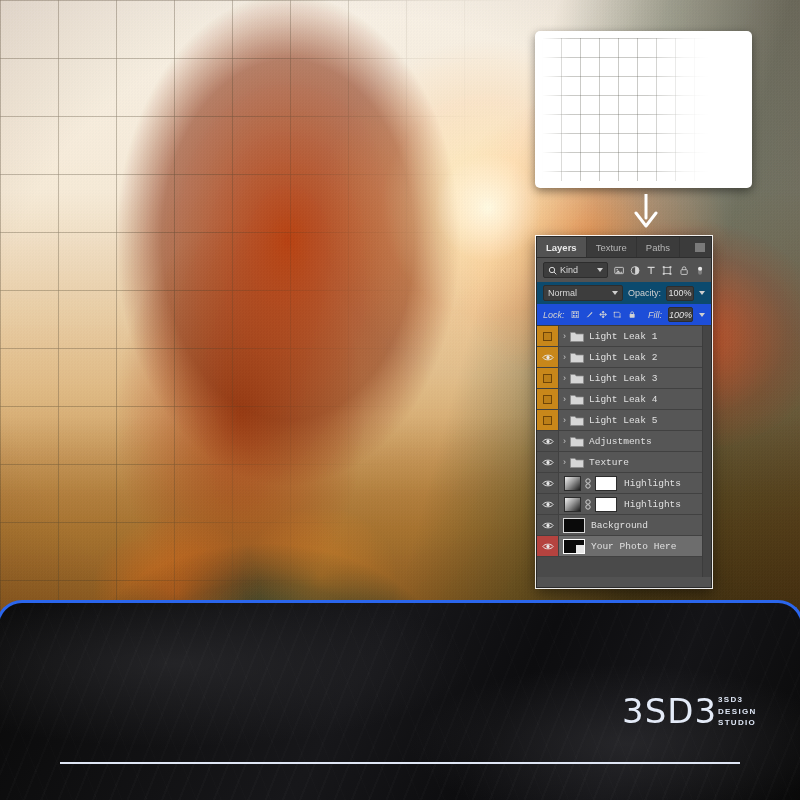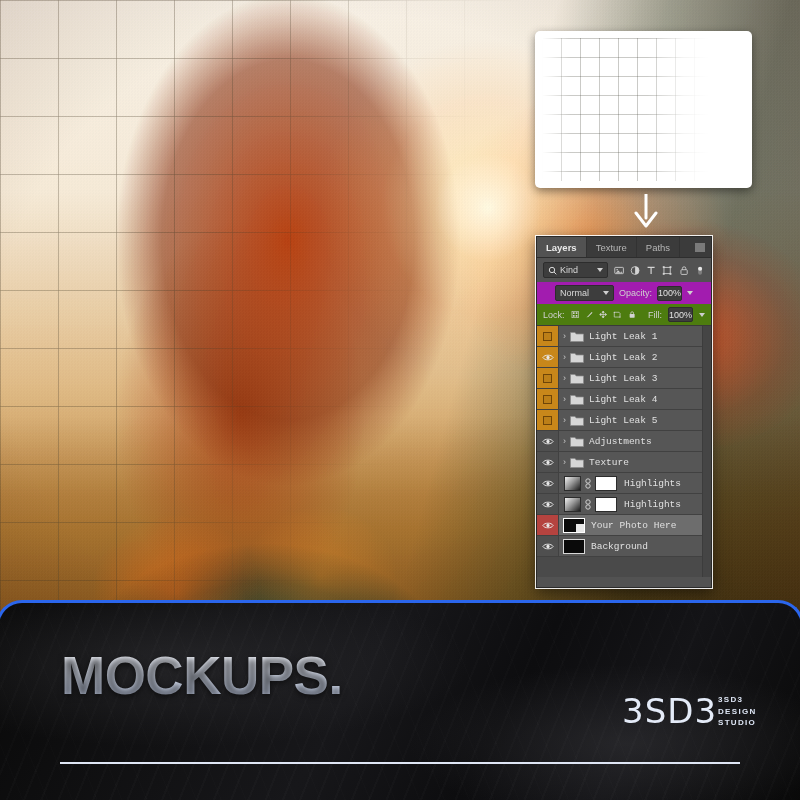--- a/index.html
+++ b/index.html
@@ -120,40 +120,41 @@
   .kind-select {
     width: 80px; height: 16px; background: #3d3d3d; border: 1px solid #2d2d2d;
     border-radius: 2px; display: flex; align-items: center; gap: 3px; padding: 0 4px;
     font-size: 9px; color: #d8d8d8;
   }
   .kind-select .cap { flex: 1; }
   .ficon { width: 13px; height: 13px; display: block; }
 
   .mode-row {
     display: flex; align-items: center; gap: 5px;
-    height: 22px; padding: 0 18px; background: #a21caf;
+    height: 22px; padding: 0 6px; background: #0c4a6e;
   }
   .blend-select {
     width: 96px; height: 16px; background: #3d3d3d; border: 1px solid #2d2d2d;
     border-radius: 2px; display: flex; align-items: center; padding: 0 4px;
     font-size: 9px; color: #d8d8d8;
   }
   .blend-select .cap { flex: 1; }
   .lbl { font-size: 9px; color: #d0d0d0; white-space: nowrap; }
   .num-field {
     width: 34px; height: 15px; background: #3d3d3d; border: 1px solid #2d2d2d;
     border-radius: 2px; display: flex; align-items: center; justify-content: center;
     font-size: 9px; color: #e2e2e2;
   }
   .caret { width: 0; height: 0; border-left: 3px solid transparent; border-right: 3px solid transparent; border-top: 4px solid #cfcfcf; }
 
   .lock-row {
     display: flex; align-items: center; gap: 6px;
-    height: 22px; padding: 0 6px; background: #4d7c0f;
+    height: 22px; padding: 0 6px; background: #1d4ed8;
     border-bottom: 1px solid #3a3a3a;
+    font-style: italic;
   }
   .lock-row .spacer { flex: 1; }
 
   .layers-list { position: relative; background: #4a4a4a; height: 251px; }
   .layer-row {
     display: flex; align-items: center; height: 21px;
     border-bottom: 1px solid #414141;
     background: #565656;
   }
   .layer-row.selected { background: #6d6d6d; }
@@ -459,48 +460,47 @@
             </svg>
           </span>
           <span class="thumb-grad"></span>
           <svg class="link-ic" viewBox="0 0 8 11">
             <circle cx="4" cy="3" r="2.2" fill="none" stroke="#cfcfcf" stroke-width="1"></circle>
             <circle cx="4" cy="8" r="2.2" fill="none" stroke="#cfcfcf" stroke-width="1"></circle>
           </svg>
           <span class="thumb-white"></span>
           <span class="layer-name">Highlights</span>
         </div>
+        <div class="layer-row">
+          <span class="eye-cell">
+            <svg class="eye-svg" viewBox="0 0 14 10">
+              <path d="M1 5 C3 1.4 11 1.4 13 5 C11 8.6 3 8.6 1 5 Z" fill="none" stroke="#e8e8e8" stroke-width="1.1"></path>
+              <circle cx="7" cy="5" r="1.9" fill="#e8e8e8"></circle>
+            </svg>
+          </span>
+          <span class="thumb-black"></span>
+          <span class="layer-name">Background</span>
+        </div>
         <div class="layer-row selected">
           <span class="eye-cell red">
             <svg class="eye-svg" viewBox="0 0 14 10">
               <path d="M1 5 C3 1.4 11 1.4 13 5 C11 8.6 3 8.6 1 5 Z" fill="none" stroke="#e8e8e8" stroke-width="1.1"></path>
               <circle cx="7" cy="5" r="1.9" fill="#e8e8e8"></circle>
             </svg>
           </span>
           <span class="thumb-black so">
             <span class="so-badge"></span>
           </span>
           <span class="layer-name">Your Photo Here</span>
-        </div>
-        <div class="layer-row">
-          <span class="eye-cell">
-            <svg class="eye-svg" viewBox="0 0 14 10">
-              <path d="M1 5 C3 1.4 11 1.4 13 5 C11 8.6 3 8.6 1 5 Z" fill="none" stroke="#e8e8e8" stroke-width="1.1"></path>
-              <circle cx="7" cy="5" r="1.9" fill="#e8e8e8"></circle>
-            </svg>
-          </span>
-          <span class="thumb-black"></span>
-          <span class="layer-name">Background</span>
         </div>
         <div class="scroll-gutter"></div>
     </div>
   </div>
 
   <div class="banner">
-    <div class="banner-title">MOCKUPS.</div>
   </div>
   <div class="hairline"></div>
 
 
   <div class="studio">
     <div class="studio-mark">3SD3</div>
     <div class="studio-lines">
       <div>3SD3</div>
       <div>DESIGN</div>
       <div>STUDIO</div>

